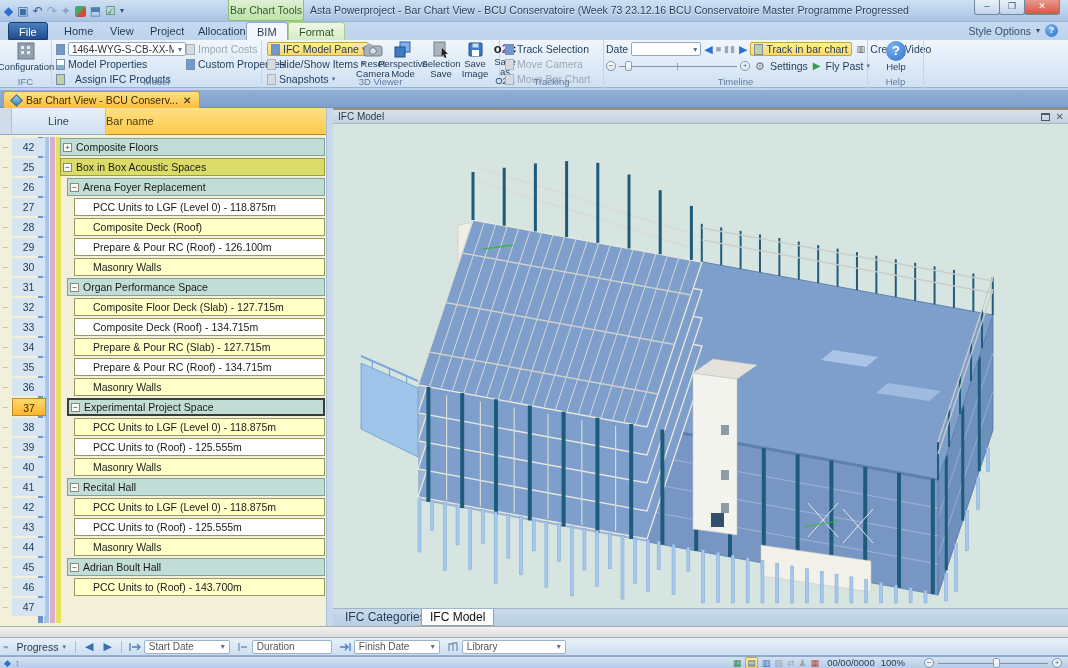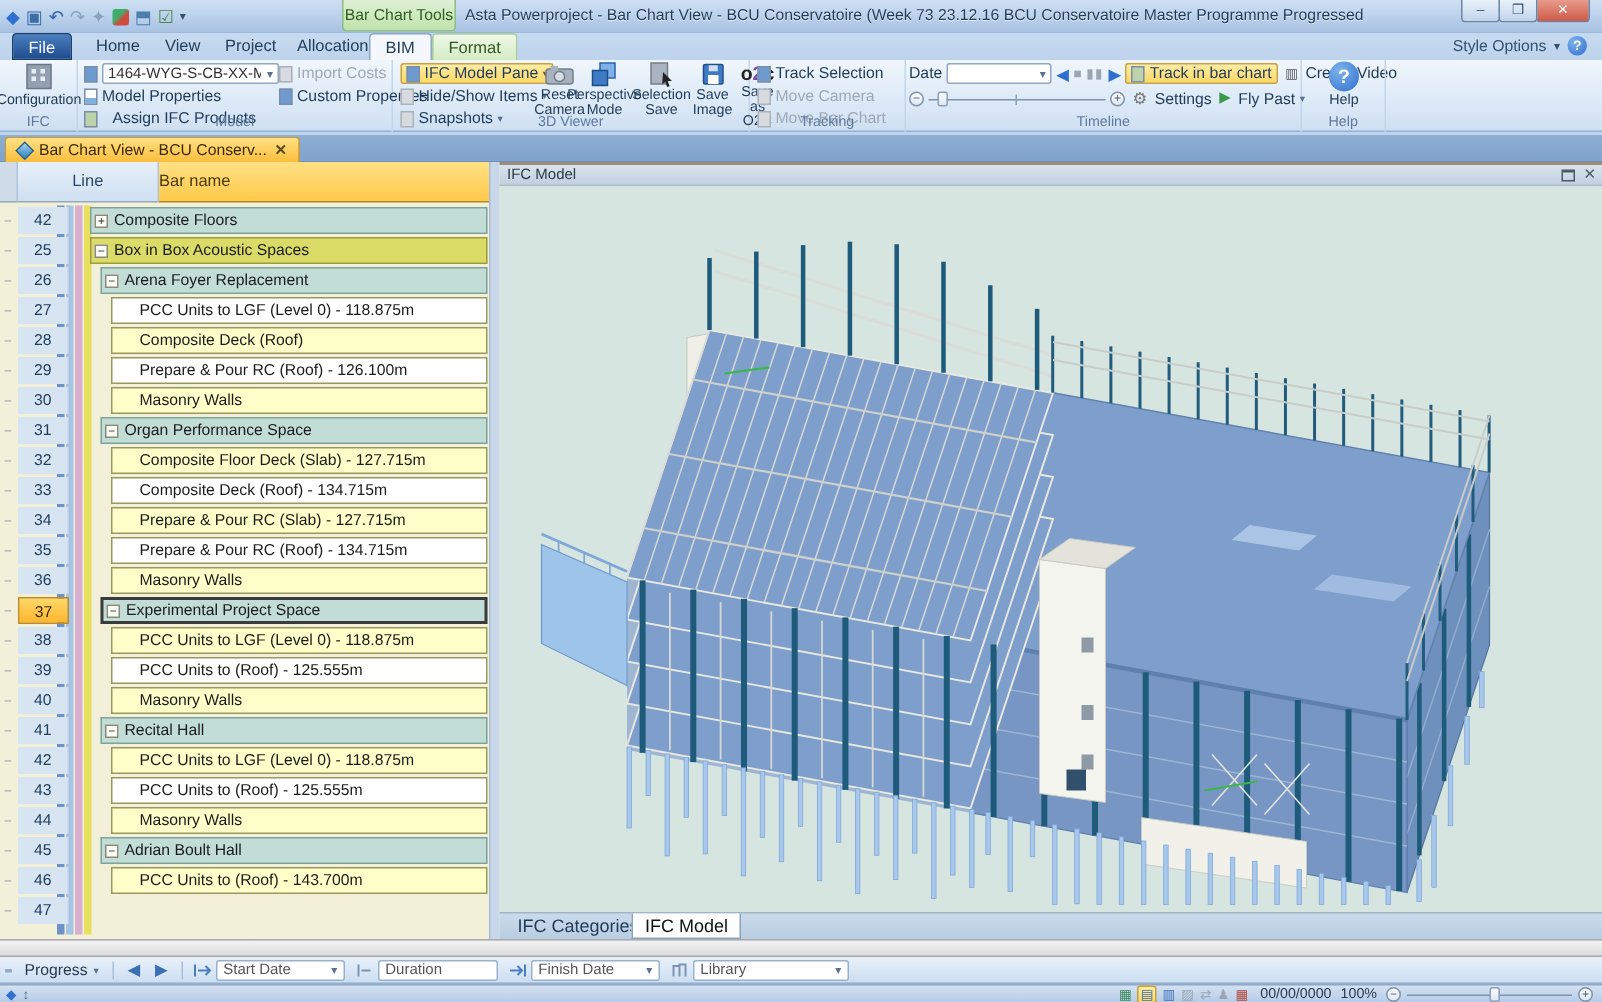--- a/index.html
+++ b/index.html
@@ -770,21 +770,21 @@
     <span class="sic" style="color:#5a7292;">↕</span>
     <span style="flex:1;"></span>
     <span class="sic" style="color:#3a8a5a;">▦</span>
     <span class="sic on" style="color:#3a6eb5;">▤</span>
     <span class="sic" style="color:#3a6eb5;">▥</span>
     <span class="sic" style="color:#9aa6b4;">▨</span>
     <span class="sic" style="color:#9aa6b4;">⇄</span>
     <span class="sic" style="color:#9aa6b4;">♟</span>
     <span class="sic" style="color:#b5483a;">▦</span>
     <span style="margin:0 6px;">00/00/0000</span>
-    <span style="margin-right:6px;">100%</span>
+    <span style="margin-right:19px;">100%</span>
     <span class="zbtn">−</span>
     <span id="ztrack">
       <span class="tline"></span>
         <span class="thumb"></span>
     </span>
     <span class="zbtn" style="margin-right:6px;">+</span>
   </div>
 </div>
 
 </body></html>

